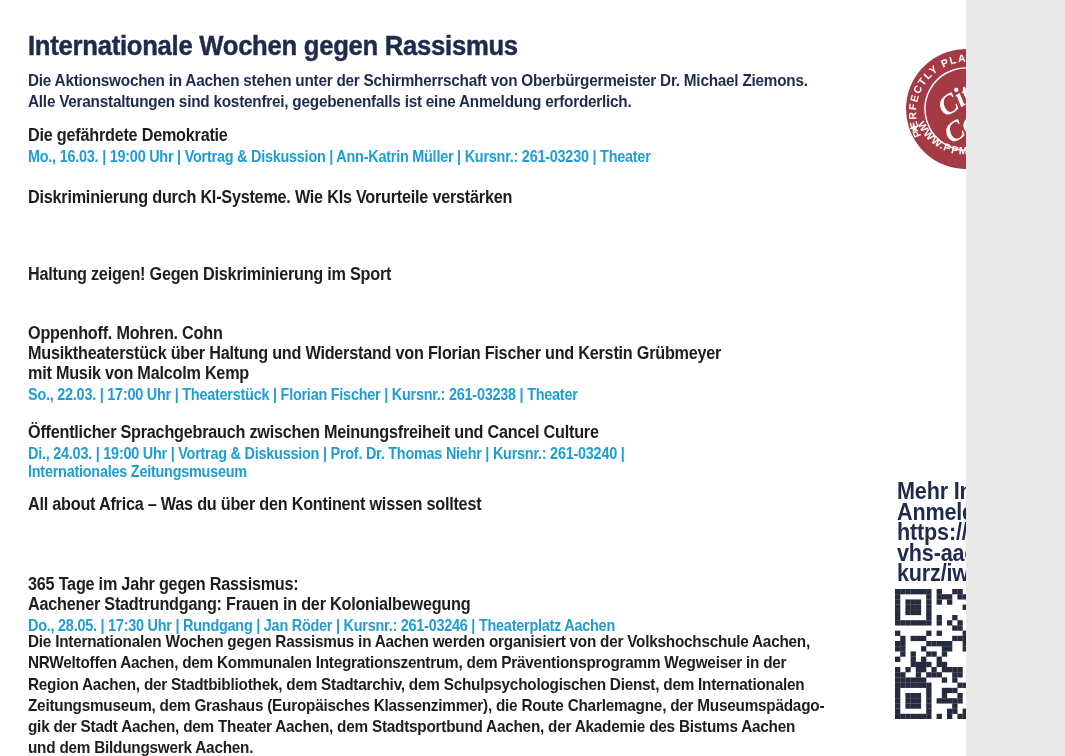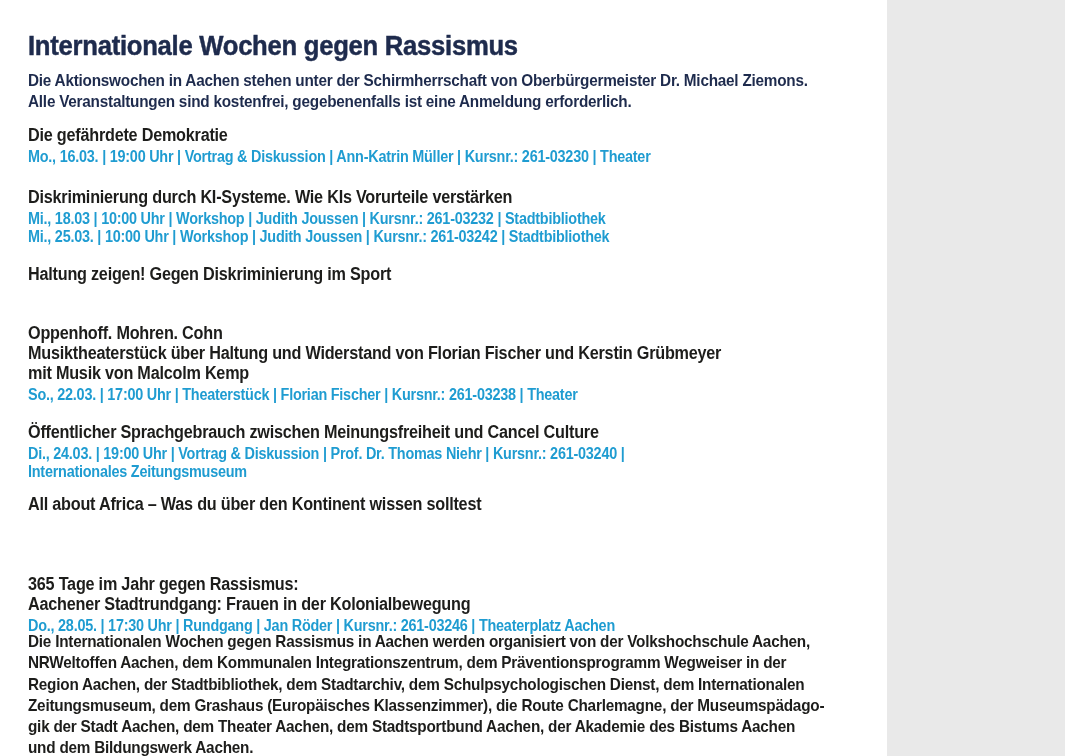--- a/index.html
+++ b/index.html
@@ -4,21 +4,21 @@
 <style>
   :root{
     --navy:#1e2b4d;
     --black:#1d1d1b;
     --cyan:#1f9cd1;
     --stamp_red:#a53a45;
     --qr_dark:#262a3d;
   }
   html,body{margin:0;padding:0;background:#e9e9e9;}
   .page{
-    position:relative;width:887px;height:756px;background:#ffffff;
+    position:relative;width:966px;height:756px;background:#ffffff;
     overflow:hidden;font-family:"Liberation Sans",sans-serif;font-weight:bold;
   }
   .sx{transform:scaleX(0.9);transform-origin:0 0;white-space:nowrap;}
   .title{
     position:absolute;left:28px;top:29px;font-size:28.5px;color:var(--navy);
     letter-spacing:-0.3px;-webkit-text-stroke:0.5px var(--navy);
   }
   .intro{
     position:absolute;left:28px;top:70px;font-size:17px;color:var(--navy);
     line-height:21px;letter-spacing:-0.25px;
@@ -58,24 +58,20 @@
 
   <div class="event" style="top:125px">
     <div class="etitle sx">Die gefährdete Demokratie</div>
     <div class="edetails">
       <div class="edetail sx">Mo., 16.03. | 19:00 Uhr | Vortrag &amp; Diskussion | Ann-Katrin Müller | Kursnr.: 261-03230 | Theater</div>
     </div>
   </div>
 
   <div class="event" style="top:187px">
     <div class="etitle sx">Diskriminierung durch KI-Systeme. Wie KIs Vorurteile verstärken</div>
-    <div class="edetails">
-      <div class="edetail sx">Mi., 18.03  | 10:00 Uhr | Workshop | Judith Joussen | Kursnr.: 261-03232 | Stadtbibliothek</div>
-      <div class="edetail sx">Mi., 25.03. | 10:00 Uhr | Workshop | Judith Joussen | Kursnr.: 261-03242 | Stadtbibliothek</div>
-    </div>
   </div>
 
   <div class="event" style="top:264px">
     <div class="etitle sx">Haltung zeigen! Gegen Diskriminierung im Sport</div>
   </div>
 
   <div class="event" style="top:323px">
     <div class="etitle sx">Oppenhoff. Mohren. Cohn</div>
     <div class="etitle sx">Musiktheaterstück über Haltung und Widerstand von Florian Fischer und Kerstin Grübmeyer</div>
     <div class="etitle sx">mit Musik von Malcolm Kemp</div>

